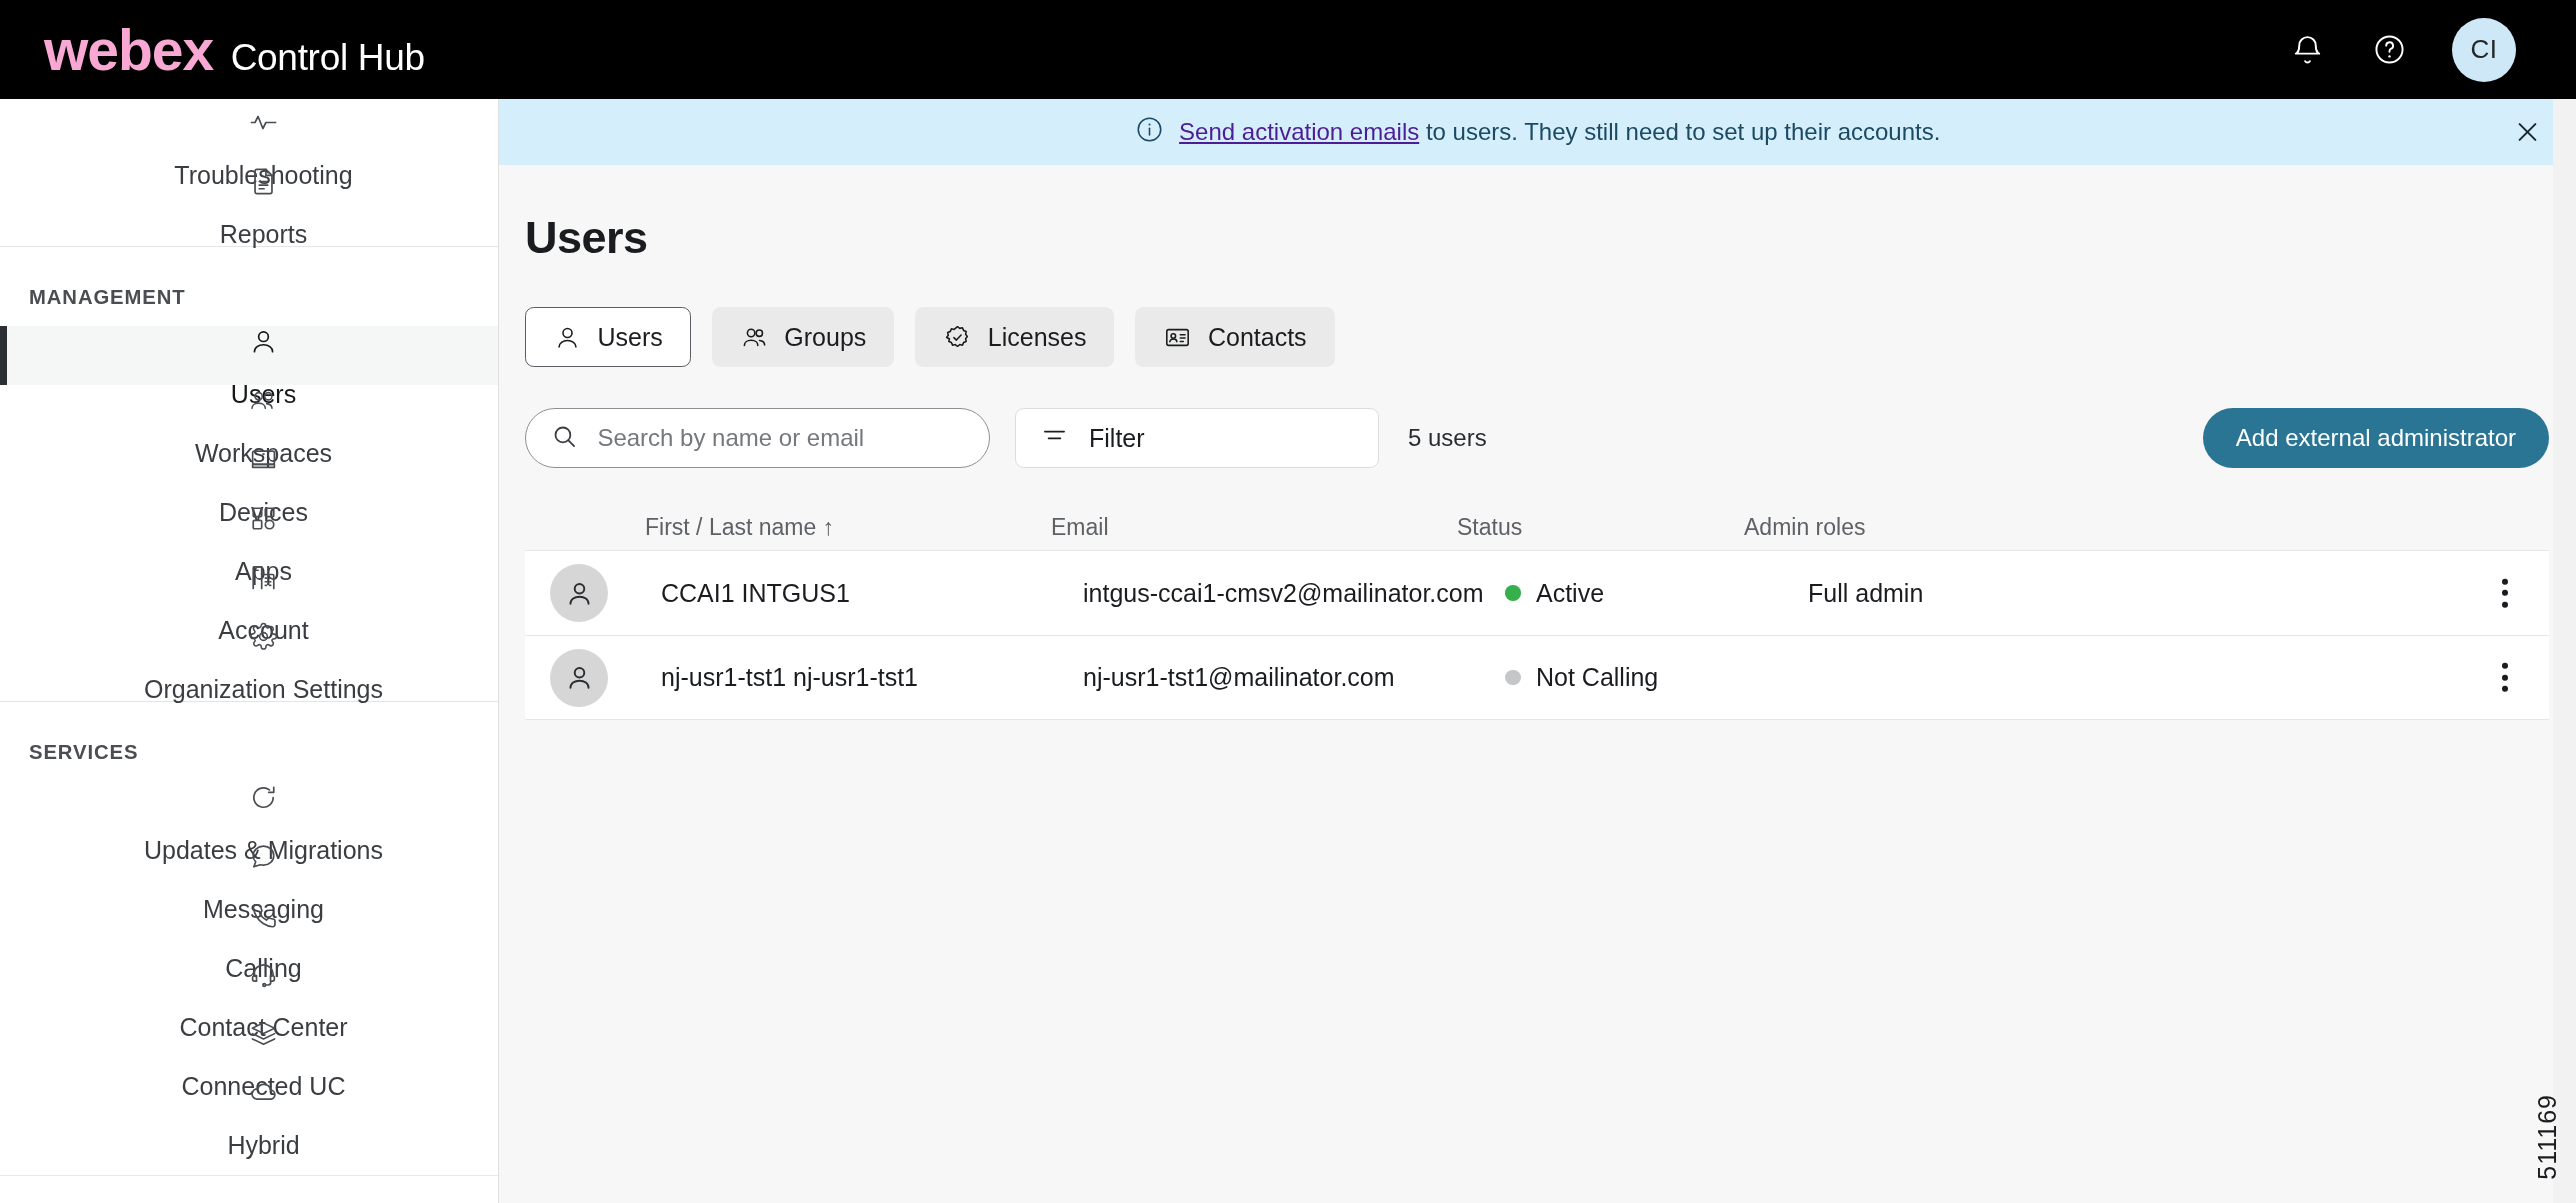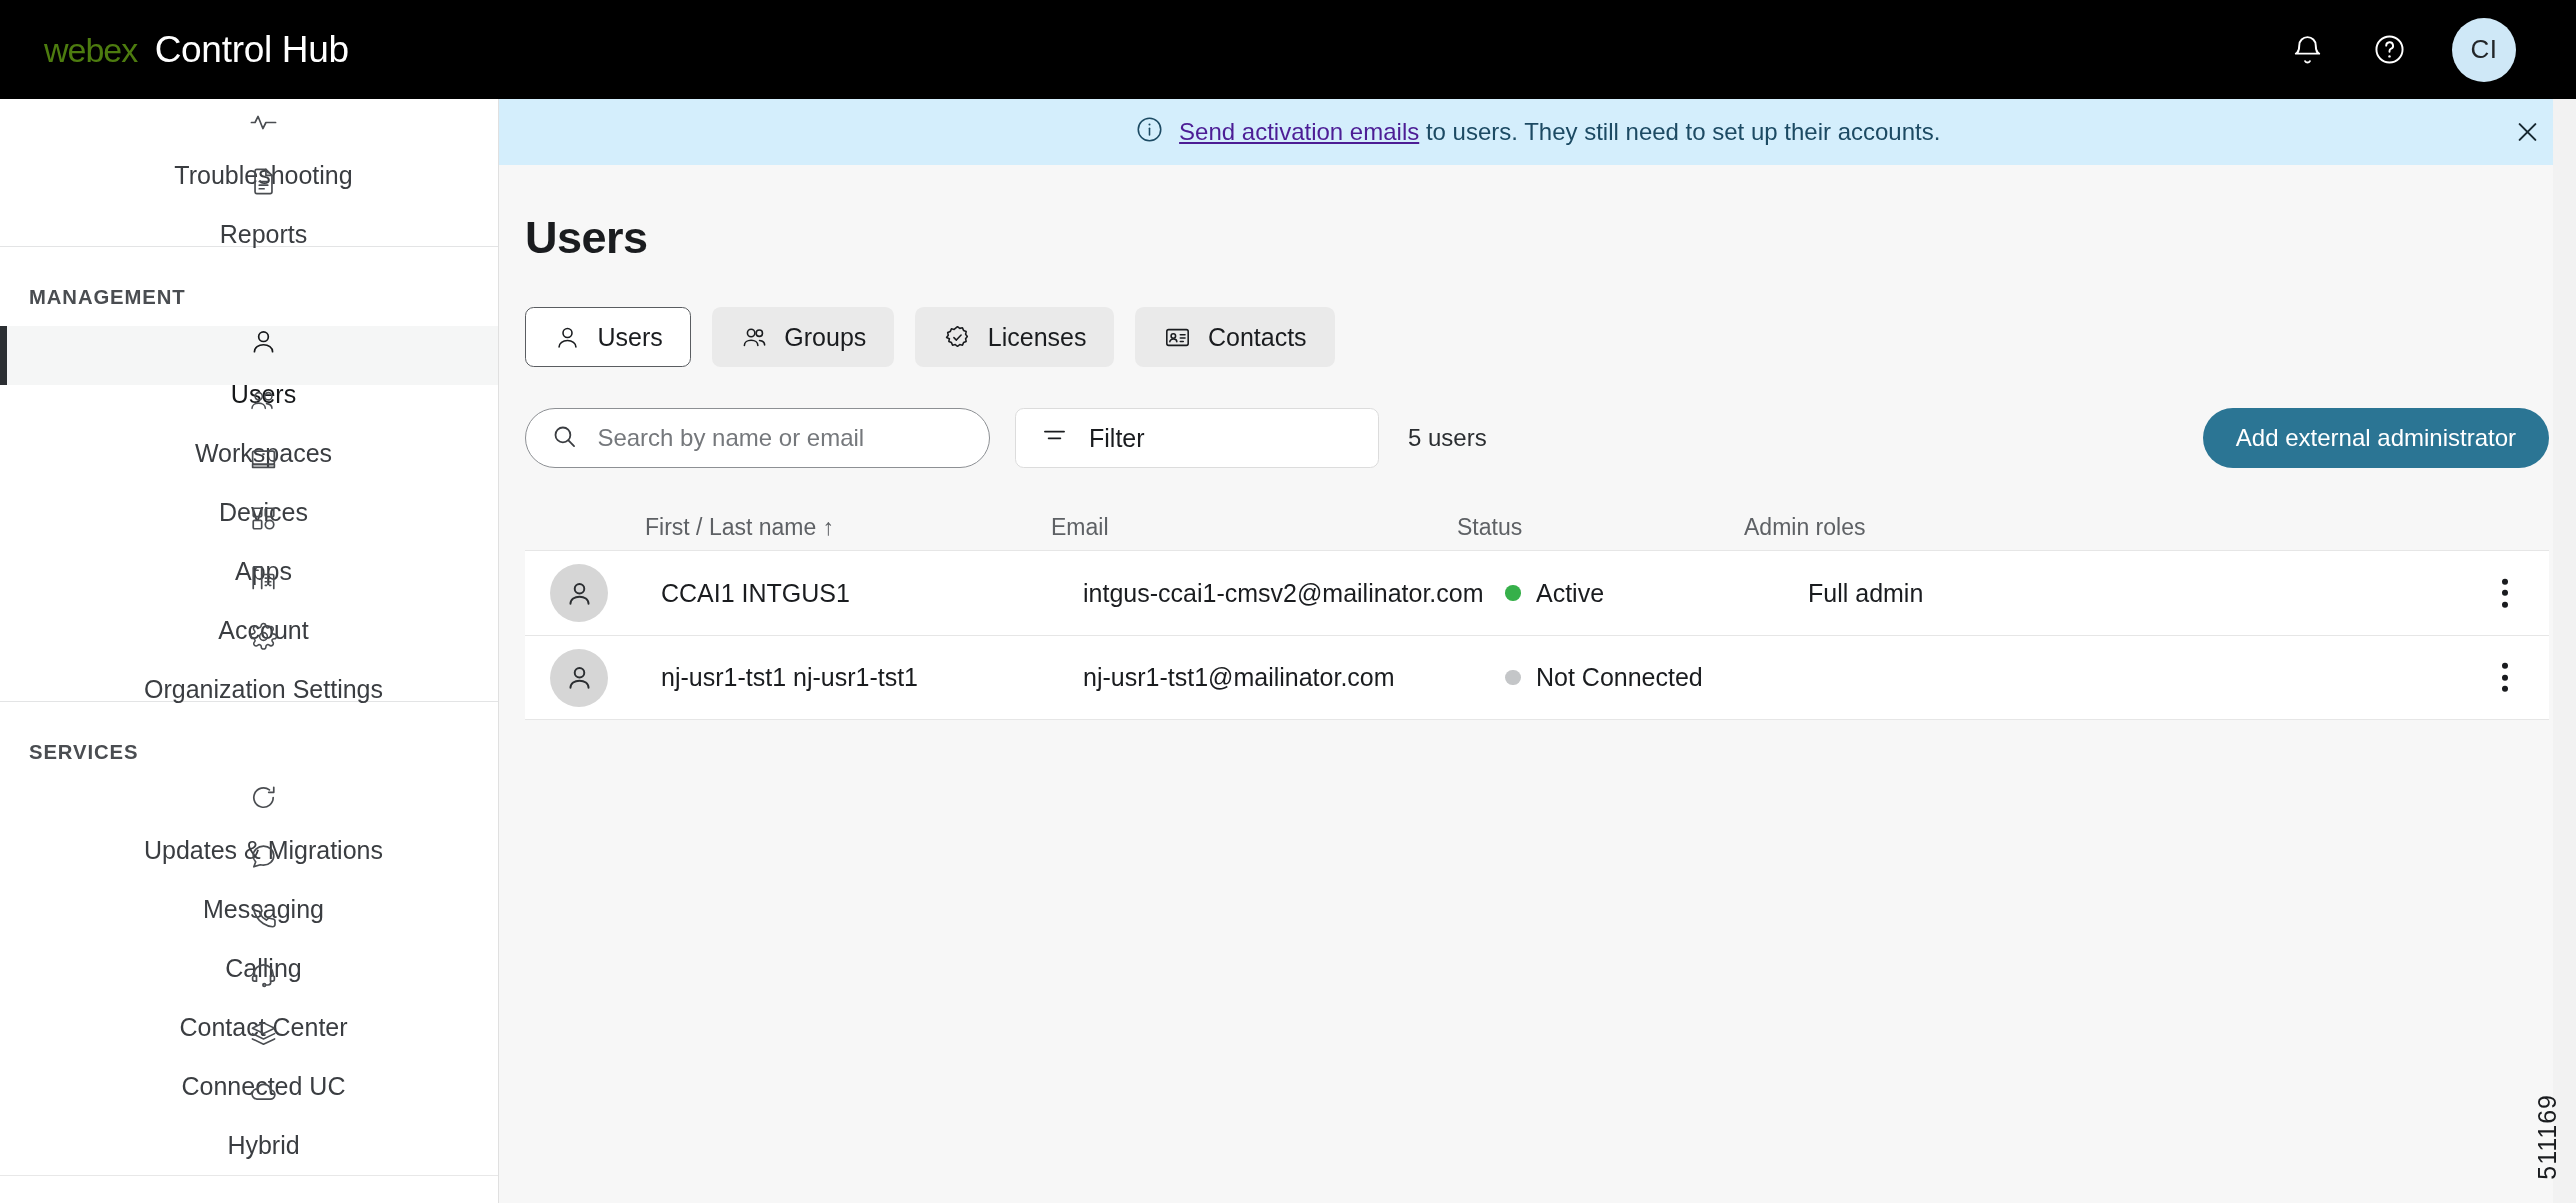--- a/index.html
+++ b/index.html
@@ -11,21 +11,21 @@
   }
   .app { position: relative; width: 2576px; height: 1203px; background: #fff; }
 
   
   .topbar {
     position: absolute; top: 0; left: 0; width: 2576px; height: 99px;
     background: #000000; display: flex; align-items: center;
     padding: 0 60px 0 44px; z-index: 30;
   }
   .brand { display: flex; align-items: baseline; gap: 17.4px; }
-  .brand-webex { color: #4d7c0f; font-size: 34px; font-weight: 400; letter-spacing: -1px; }
+  .brand-webex { color: #f9a8d4; font-size: 57px; font-weight: 700; letter-spacing: -1px; }
   .brand-product { color: #fff; font-size: 37px; font-weight: 400; letter-spacing: -0.3px; }
   .topbar-right { margin-left: auto; display: flex; align-items: center; gap: 43px; }
   .topicon { width: 39px; height: 39px; display: flex; align-items: center; justify-content: center; cursor: pointer; }
   .avatar-top {
     width: 64px; height: 64px; border-radius: 50%;
     background: #cfe8f7; color: #232629;
     display: flex; align-items: center; justify-content: center;
     font-size: 26px; font-weight: 400; cursor: pointer; letter-spacing: 0.5px;
   }
 
@@ -490,21 +490,21 @@
             <svg width="31" height="31" viewBox="0 0 24 24" fill="none" stroke="#2b2e31" stroke-width="1.5" stroke-linecap="round" stroke-linejoin="round">
               <circle cx="12" cy="8.3" r="3.7"></circle>
               <path d="M5 20c0-3.5 3.2-5.5 7-5.5s7 2 7 5.5"></path>
             </svg>
           </div>
         </div>
         <div class="cell col-name">nj-usr1-tst1 nj-usr1-tst1</div>
         <div class="cell col-email">nj-usr1-tst1@mailinator.com</div>
         <div class="cell col-status">
           <span class="dot" style="background:#c4c6c8"></span>
-          <span>Not Connected</span>
+          <span>Not Calling</span>
         </div>
         <div class="cell col-roles"></div>
         <div class="row-menu">
             <i></i>
             <i></i>
             <i></i>
           </div>
       </div>
     </div>
 

